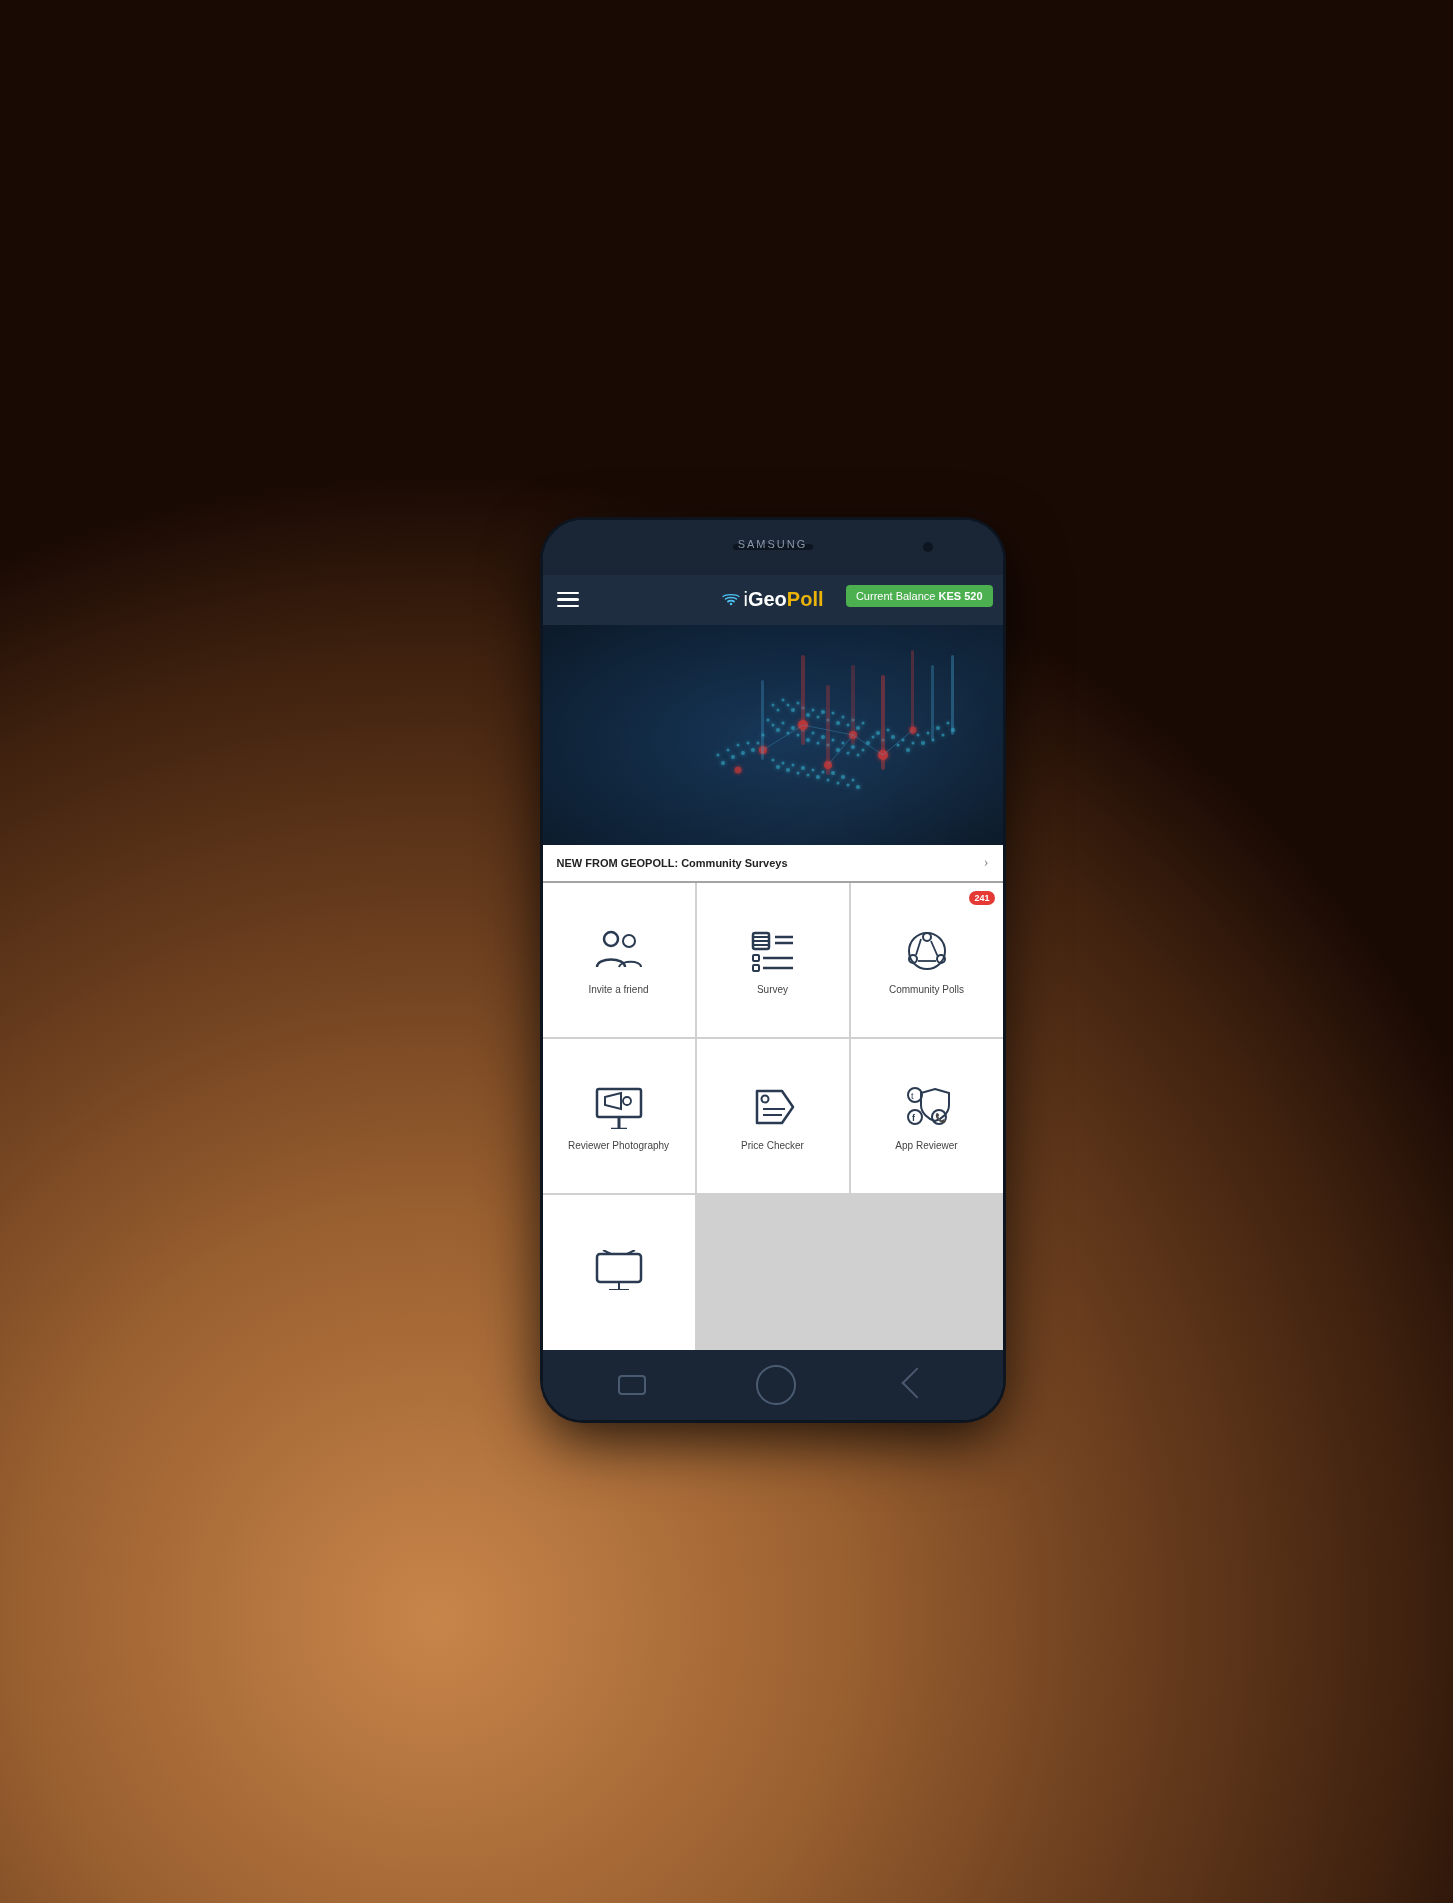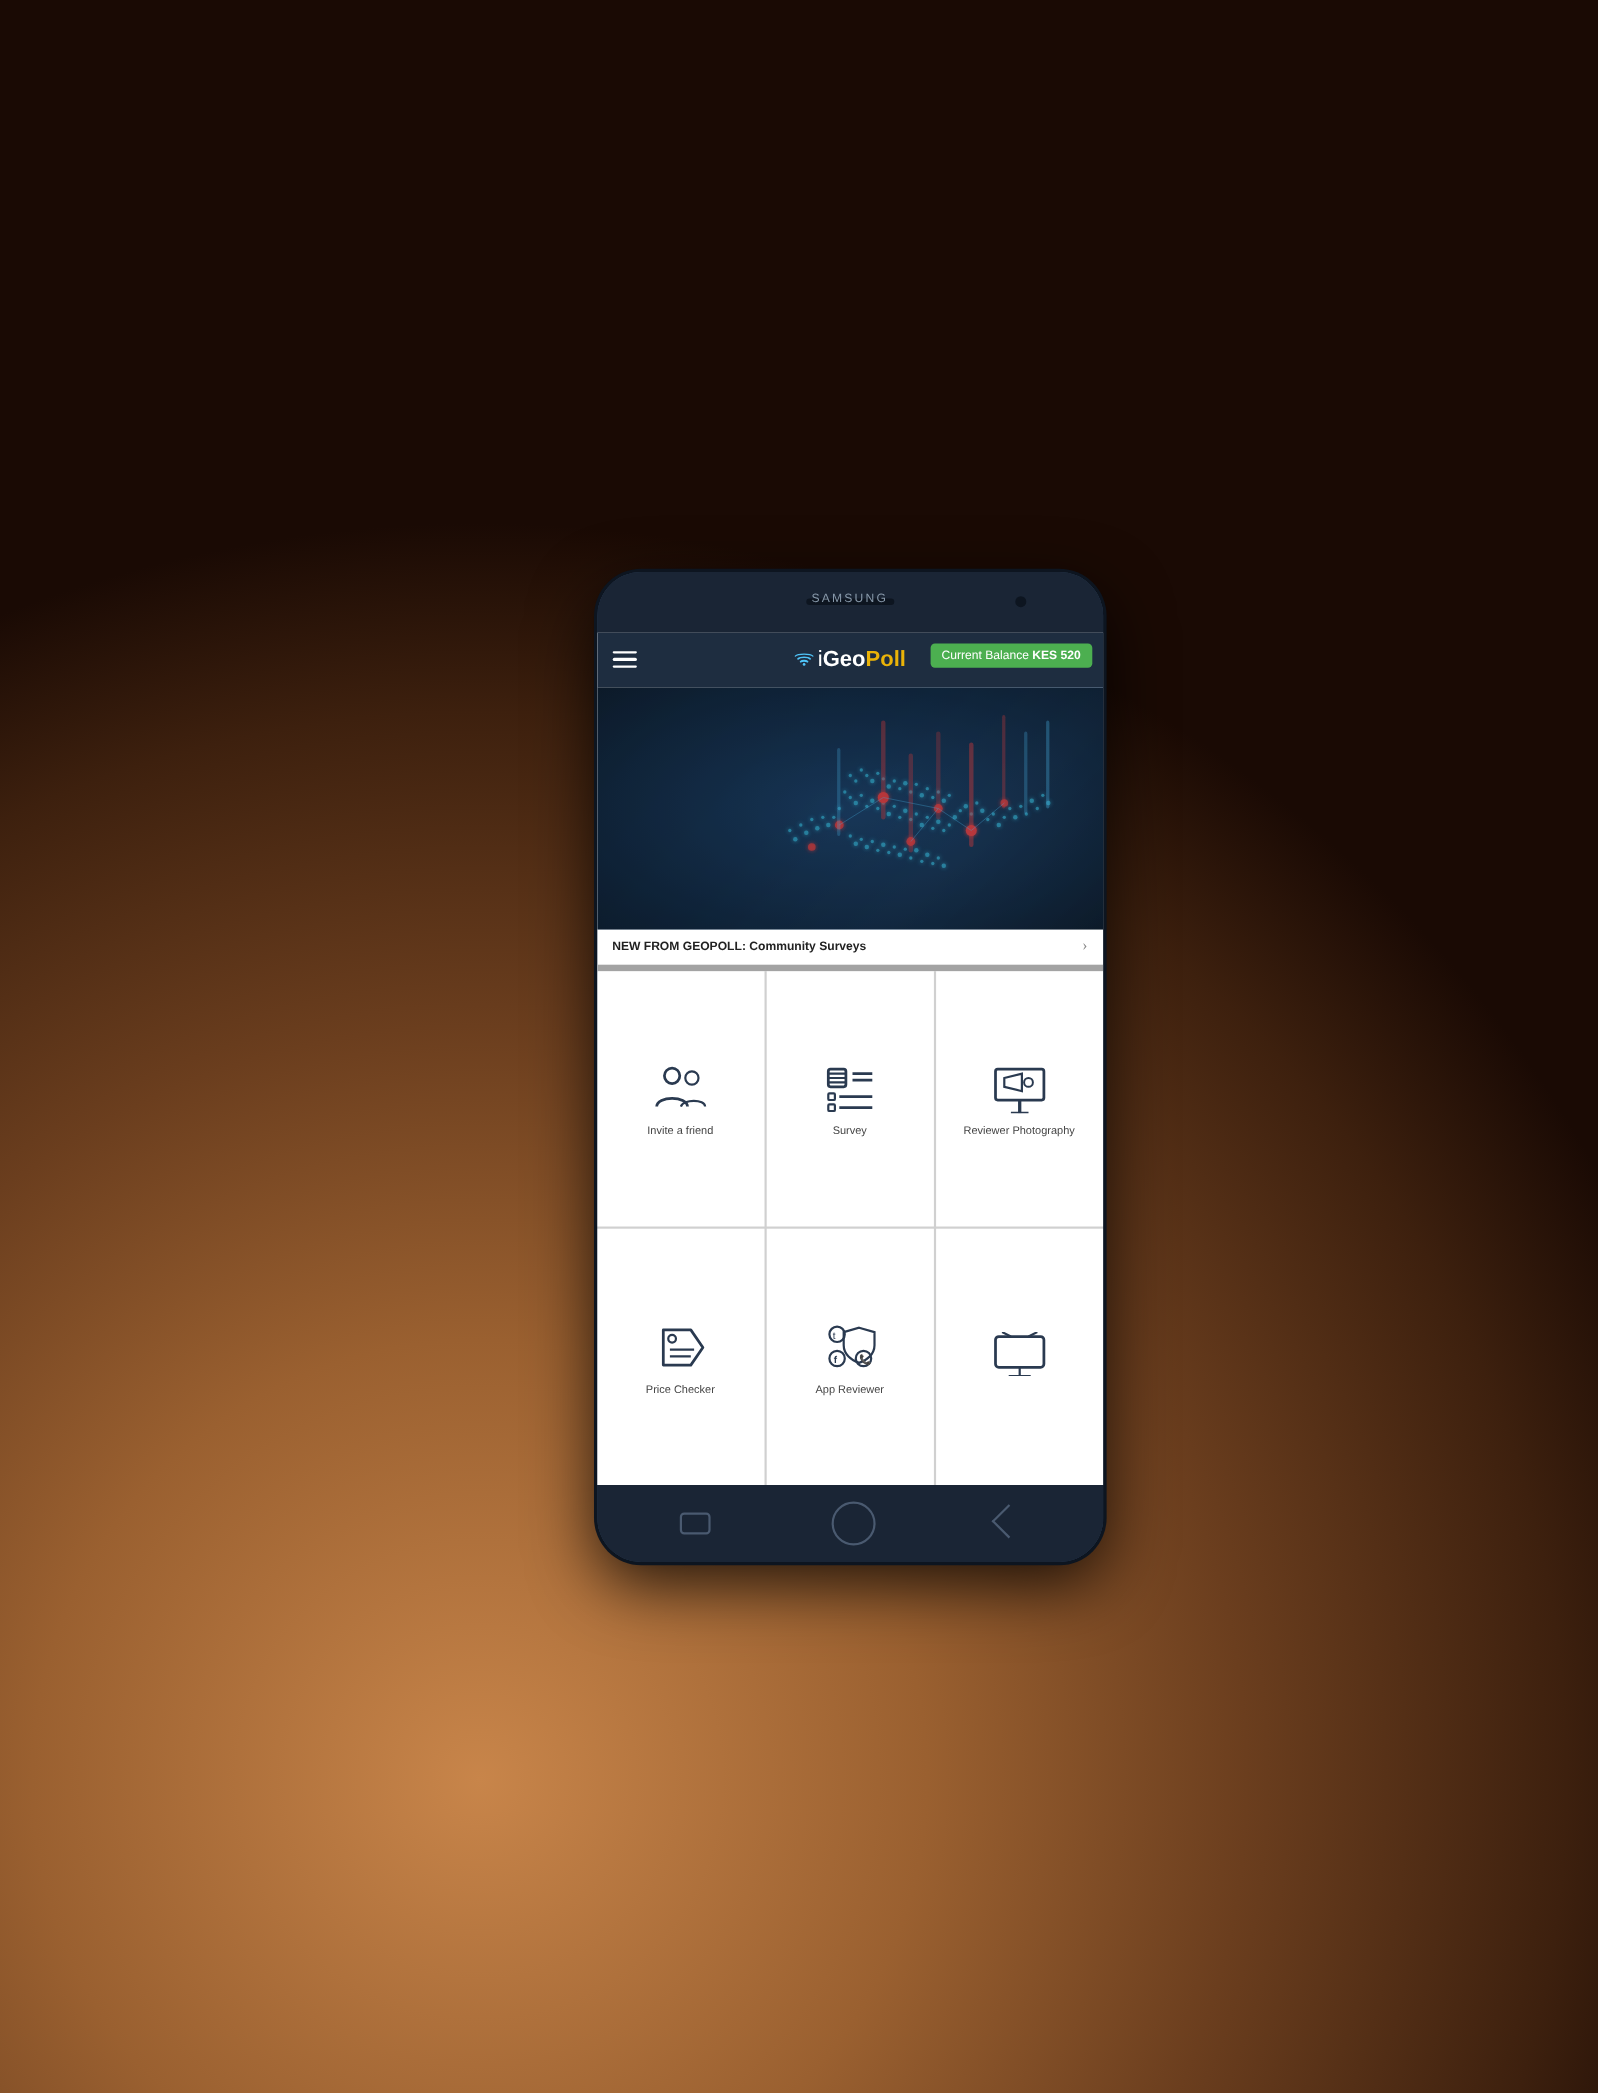--- a/index.html
+++ b/index.html
@@ -154,21 +154,21 @@
       opacity: 0.8;
     }
 
     
     .news-banner {
       background: #ffffff;
       height: 38px;
       display: flex;
       align-items: center;
       padding: 0 14px;
-      border-bottom: 6px solid #a3a3a3;
+      border-bottom: 2px solid #a3a3a3;
       flex-shrink: 0;
       gap: 44px;
     }
     .news-text {
       font-family: Arial, sans-serif;
       font-size: 11px;
       color: #222;
       font-weight: 600;
       flex: 1;
     }
@@ -497,20 +497,40 @@
               <line x1="14" y1="29" x2="44" y2="29" stroke="#2a3a50" stroke-width="2.5"></line>
               <rect x="4" y="36" width="6" height="6" rx="1" fill="none" stroke="#2a3a50" stroke-width="2"></rect>
               <line x1="14" y1="39" x2="44" y2="39" stroke="#2a3a50" stroke-width="2.5"></line>
               <line x1="26" y1="8" x2="44" y2="8" stroke="#2a3a50" stroke-width="2.5"></line>
               <line x1="26" y1="14" x2="44" y2="14" stroke="#2a3a50" stroke-width="2.5"></line>
             </svg>
           </div>
           <span class="cell-label">Survey</span>
         </div>
 
+        <div class="grid-cell">
+          <div class="badge-red">241</div>
+          <div class="cell-icon">
+            <svg viewBox="0 0 52 44" width="52" height="44">
+
+              <circle cx="26" cy="22" r="18" fill="none" stroke="#2a3a50" stroke-width="2"></circle>
+
+              <circle cx="26" cy="8" r="4" fill="none" stroke="#2a3a50" stroke-width="2"></circle>
+
+              <circle cx="12" cy="30" r="4" fill="none" stroke="#2a3a50" stroke-width="2"></circle>
+
+              <circle cx="40" cy="30" r="4" fill="none" stroke="#2a3a50" stroke-width="2"></circle>
+
+              <path d="M20 10 L15 26" stroke="#2a3a50" stroke-width="1.8" fill="none" marker-end="url(#arr)"></path>
+              <path d="M17 32 L35 32" stroke="#2a3a50" stroke-width="1.8" fill="none"></path>
+              <path d="M37 28 L30 12" stroke="#2a3a50" stroke-width="1.8" fill="none"></path>
+            </svg>
+          </div>
+          <span class="cell-label">Community Polls</span>
+        </div>
 
         <div class="grid-cell">
           <div class="cell-icon">
             <svg viewBox="0 0 52 44" width="52" height="44">
 
               <rect x="4" y="4" width="44" height="28" rx="2" fill="none" stroke="#2a3a50" stroke-width="2.5"></rect>
 
               <line x1="26" y1="32" x2="26" y2="44" stroke="#2a3a50" stroke-width="3"></line>
 
               <line x1="18" y1="44" x2="34" y2="44" stroke="#2a3a50" stroke-width="2.5"></line>

